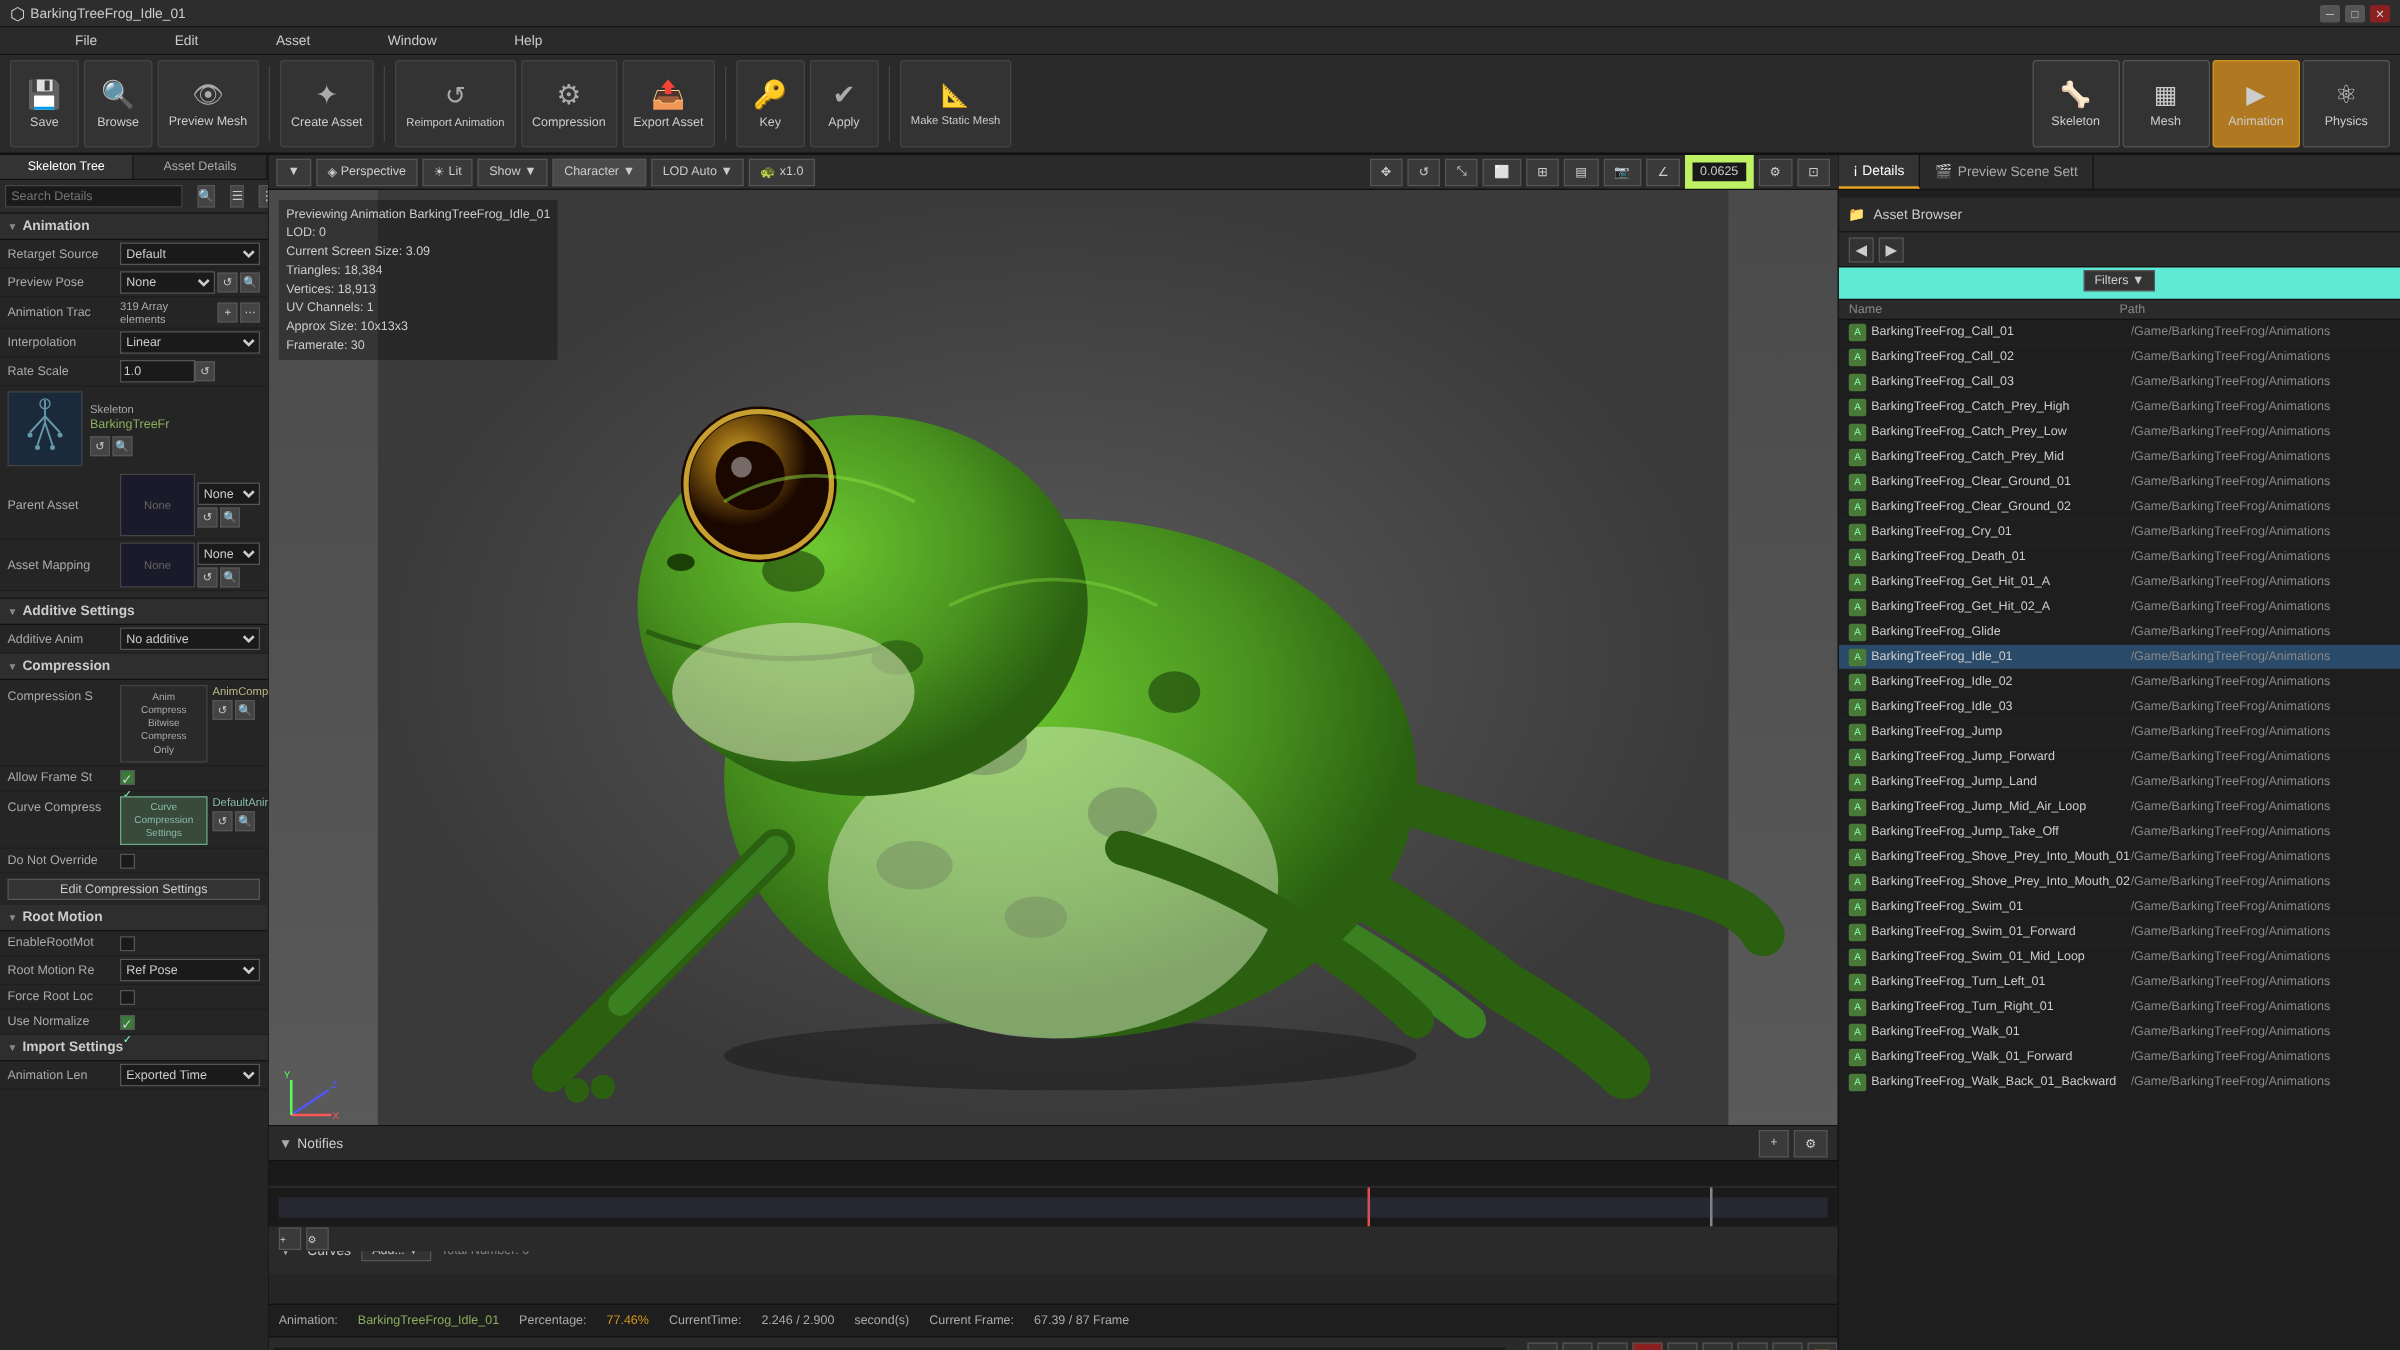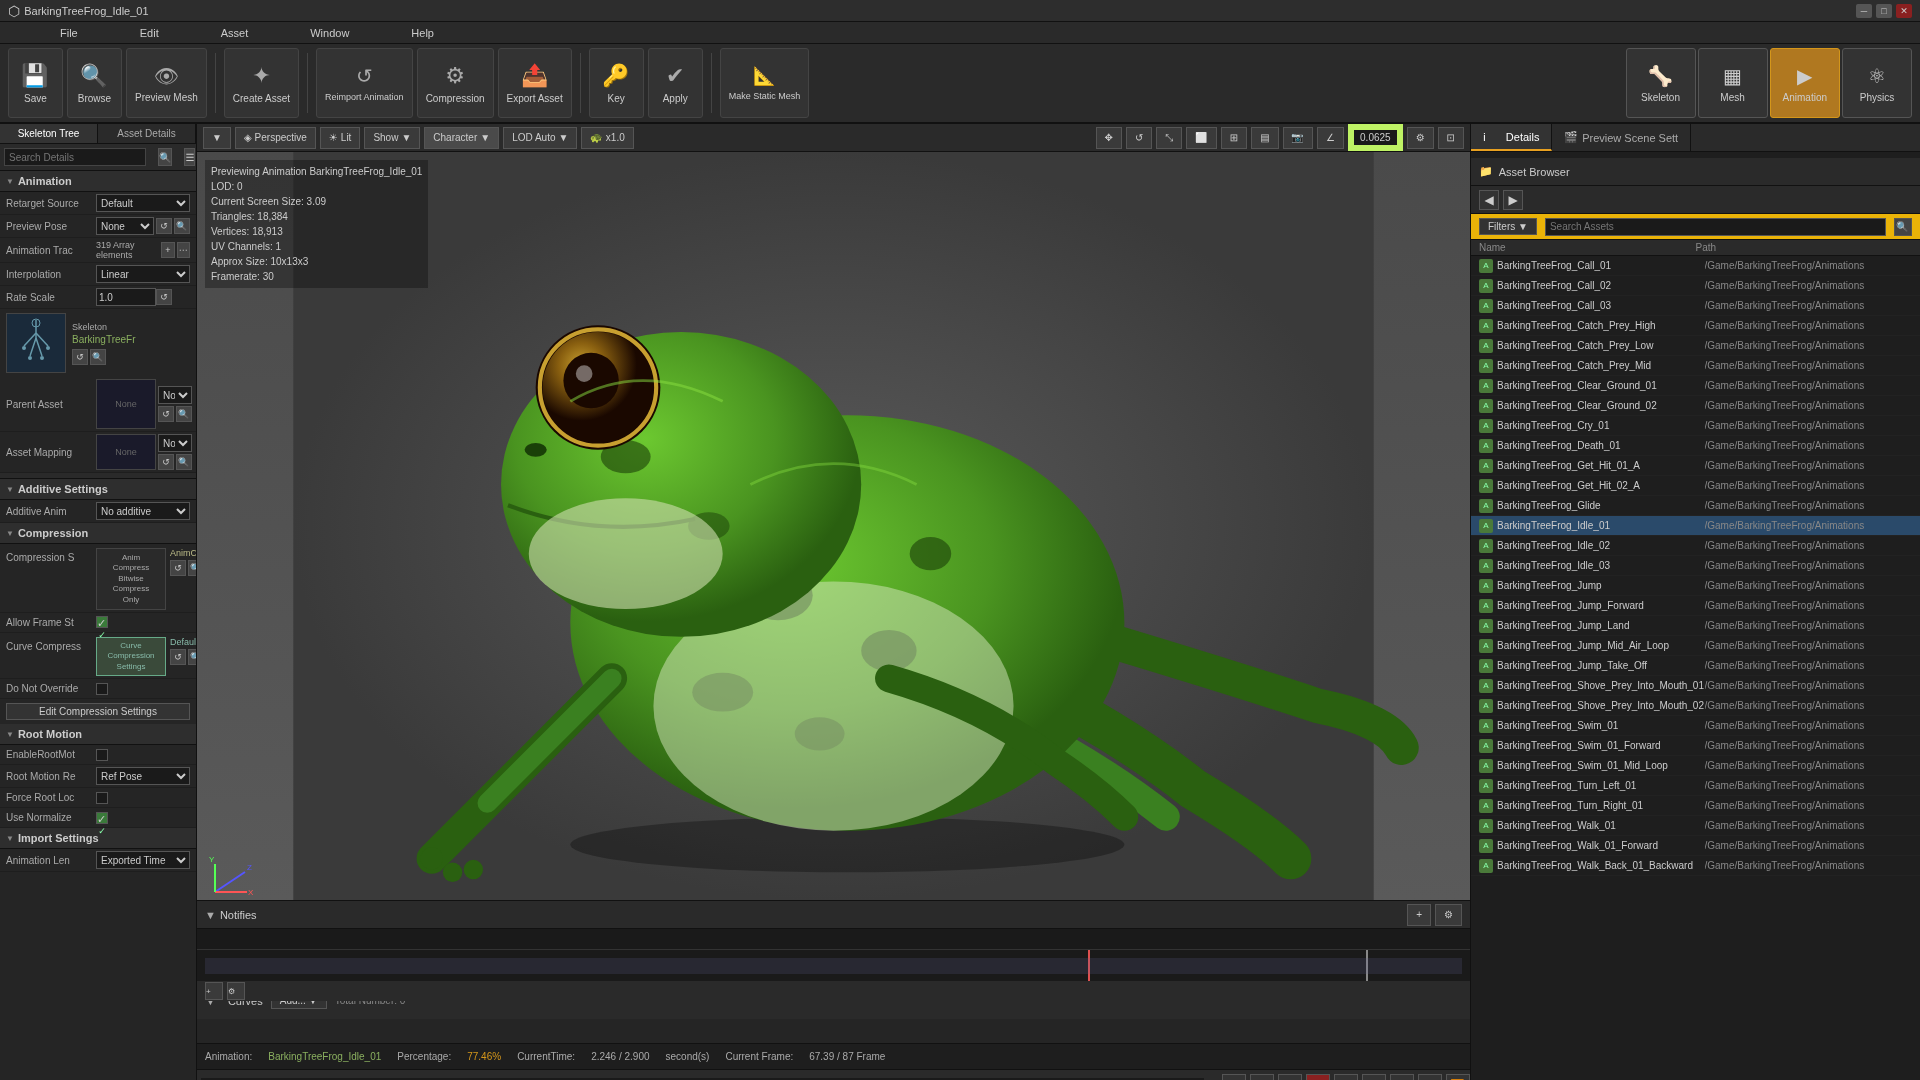--- a/index.html
+++ b/index.html
@@ -23,21 +23,21 @@
     
     #right-toolbar { margin-left: auto; display: flex; align-items: center; gap: 2px; }
     .rt-btn { display: flex; flex-direction: column; align-items: center; padding: 6px 12px; min-width: 70px; height: 70px; background: #333; border: 1px solid #555; border-radius: 3px; cursor: pointer; color: #ccc; font-size: 10px; gap: 4px; justify-content: center; }
     .rt-btn .icon { font-size: 20px; }
     .rt-btn.active { background: #b07820; border-color: #d4961a; }
 
     
     #main { display: flex; height: calc(1080px - 22px - 22px - 80px); }
 
     
-    #left-panel { width: 197px; background: #252525; border-right: 1px solid #111; overflow-y: auto; flex-shrink: 0; }
+    #left-panel { width: 215px; background: #252525; border-right: 1px solid #111; overflow-y: auto; flex-shrink: 0; }
     .panel-tabs { display: flex; background: #2a2a2a; border-bottom: 1px solid #111; }
     .panel-tab { flex: 1; padding: 4px 6px; text-align: center; font-size: 10px; cursor: pointer; color: #aaa; border-right: 1px solid #111; }
     .panel-tab.active { background: #333; color: #fff; }
 
     .search-bar { display: flex; align-items: center; padding: 4px; background: #2a2a2a; border-bottom: 1px solid #111; gap: 12px; }
     .search-input { flex: 1; background: #1a1a1a; border: 1px solid #444; color: #ccc; padding: 2px 4px; font-size: 10px; height: 18px; }
     .search-btn { width: 18px; height: 18px; background: #444; border: 1px solid #555; color: #ccc; cursor: pointer; font-size: 10px; display: flex; align-items: center; justify-content: center; }
 
     .section-header { display: flex; align-items: center; padding: 4px 6px; background: #2e2e2e; border-bottom: 1px solid #111; cursor: pointer; color: #ccc; font-size: 11px; font-weight: bold; }
     .section-header::before { content: '▼'; font-size: 8px; margin-right: 4px; color: #888; }
@@ -84,21 +84,21 @@
     #right-panel { width: 450px; background: #252525; border-left: 1px solid #111; display: flex; flex-direction: column; flex-shrink: 0; }
     .rp-tabs { display: flex; background: #2a2a2a; border-bottom: 1px solid #111; height: 28px; }
     .rp-tab { padding: 4px 12px; color: #aaa; cursor: pointer; font-size: 11px; border-right: 1px solid #111; display: flex; align-items: center; }
     .rp-tab.active { background: #333; color: #fff; border-bottom: 2px solid #e8a020; }
 
     
     #asset-browser { flex: 1; overflow: hidden; display: flex; flex-direction: column; }
     .ab-header { background: #2a2a2a; border-bottom: 1px solid #111; height: 28px; display: flex; align-items: center; padding: 0 8px; }
     .ab-nav { display: flex; align-items: center; gap: 4px; padding: 4px 8px; background: #2a2a2a; border-bottom: 1px solid #111; height: 28px; }
     .ab-nav-btn { width: 20px; height: 20px; background: #333; border: 1px solid #555; color: #ccc; cursor: pointer; font-size: 12px; display: flex; align-items: center; justify-content: center; }
-    .ab-filters { display: flex; align-items: center; padding: 2px 8px; background: #eab308; border-bottom: 1px solid #111; height: 26px; gap: 8px; }
+    .ab-filters { display: flex; align-items: center; padding: 2px 8px; background: #5eead4; border-bottom: 1px solid #111; height: 26px; gap: 8px; flex-direction: column; }
     .ab-filter-btn { padding: 2px 8px; background: #333; border: 1px solid #555; color: #ccc; font-size: 10px; cursor: pointer; }
     .ab-search { flex: 1; background: #1a1a1a; border: 1px solid #555; color: #ccc; font-size: 10px; height: 18px; padding: 0 4px; }
     .ab-search-btn { width: 18px; height: 18px; background: #444; border: 1px solid #555; color: #ccc; font-size: 10px; cursor: pointer; display: flex; align-items: center; justify-content: center; }
 
     .ab-list-header { display: flex; padding: 2px 8px; background: #2a2a2a; border-bottom: 1px solid #111; color: #888; font-size: 10px; }
     .ab-col-name { flex: 1; cursor: pointer; }
     .ab-col-path { flex: 1; cursor: pointer; }
 
     .ab-list { flex: 1; overflow-y: auto; background: #1e1e1e; }
     .ab-item { display: flex; align-items: center; padding: 2px 8px; height: 20px; border-bottom: 1px solid #222; cursor: pointer; }
@@ -662,21 +662,21 @@
         </div>
       </div>
     </div>
   </div>
 
   <div id="right-panel">
 
     <div class="rp-tabs">
       <div class="rp-tab active">
         <span>ℹ</span>
-        <span style="margin-left:20px;">Details</span>
+        <span style="margin-left:4px;">Details</span>
       </div>
       <div class="rp-tab">
         <span>🎬</span>
         <span style="margin-left:4px;">Preview Scene Sett</span>
       </div>
     </div>
 
     <div style="height:6px;background:#1e1e1e;"></div>
 
     <div id="asset-browser">

